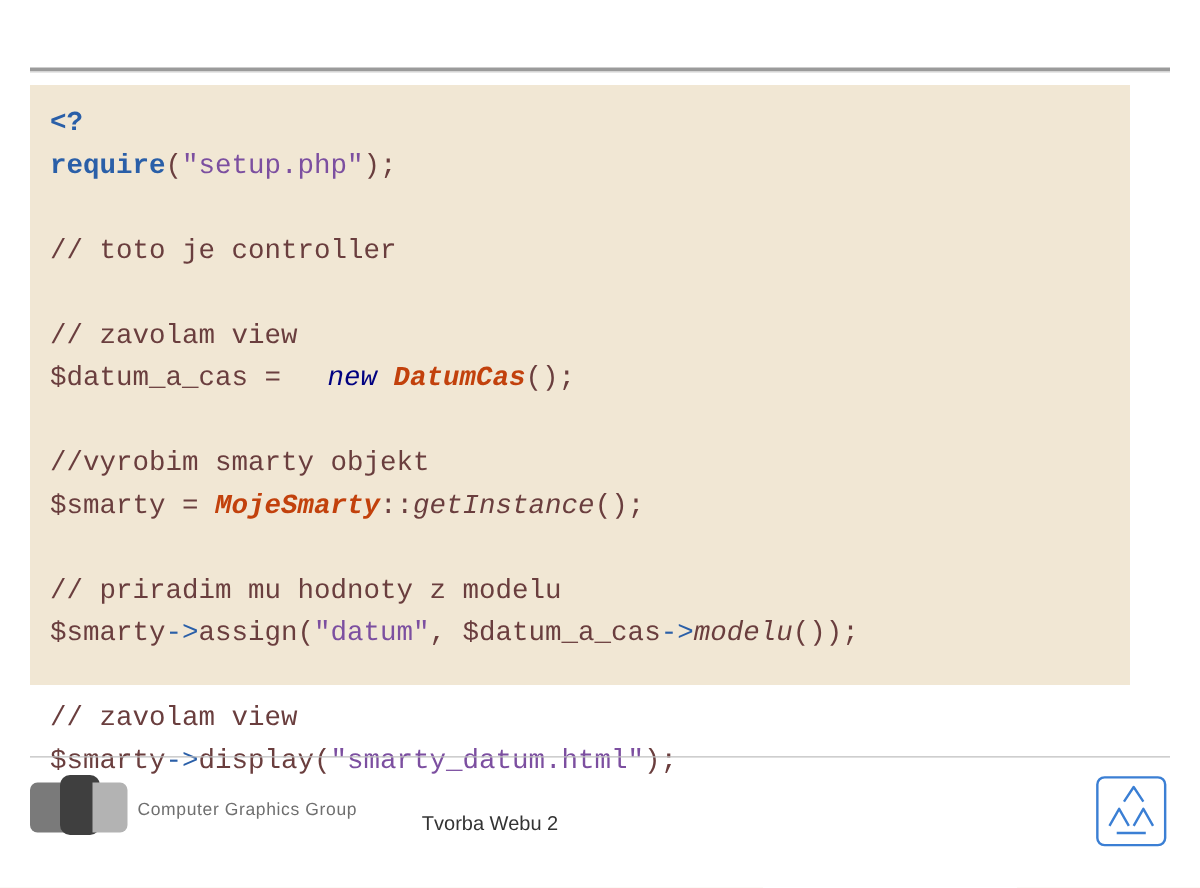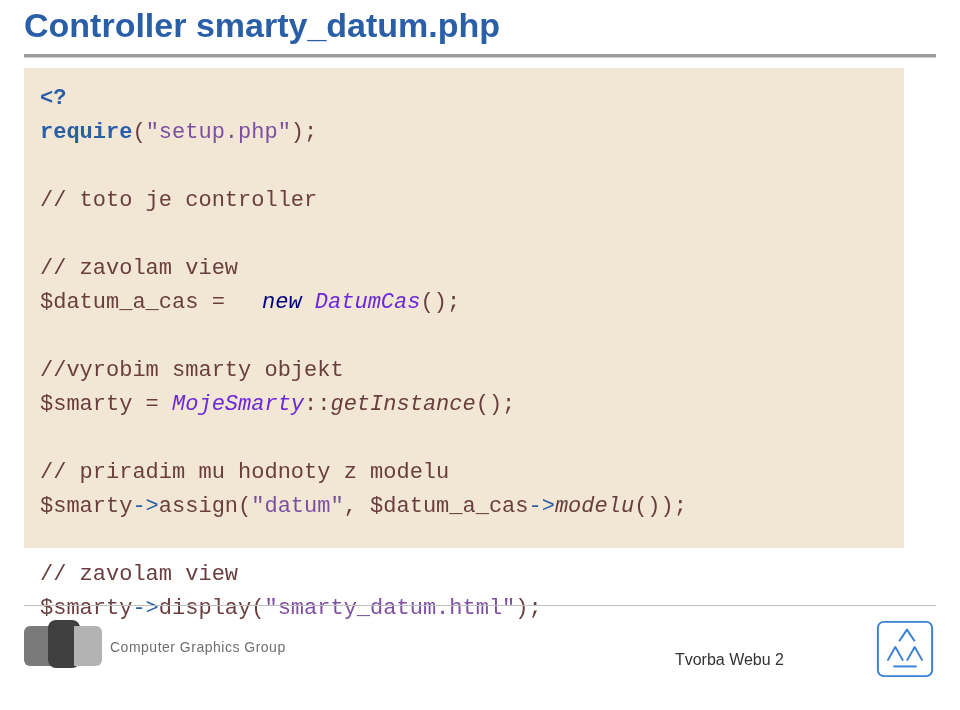--- a/index.html
+++ b/index.html
@@ -44,21 +44,21 @@
     box-sizing: border-box;
     font-family: "Courier New", Courier, monospace;
     font-size: 22px;
     line-height: 34px;
     white-space: pre;
     color: #6a3e3e;
   }
   .tok-blue   { color: #2a5fa8; font-weight: bold; }
   .tok-brown  { color: #6a3e3e; }
   .tok-purple { color: #7c4fa0; }
-  .tok-navy   { color: #6d28d9; font-weight: normal; }
+  .tok-navy   { color: #c2410c; font-weight: bold; }
   .tok-italic { font-style: italic; }
   .tok-ital-nav { font-style: italic; color: #000080; margin-left: 24px; }
   .tok-gt     { color: #2a5fa8; }
   .tok-arrow  { color: #2a5fa8; }
 
   .bottom-rule {
     position: absolute;
     left: 24px;
     top: 605px;
     width: 912px;
@@ -86,40 +86,39 @@
     letter-spacing: 0.5px;
     color: #6f6f6f;
     text-transform: none;
     line-height: 11px;
   }
   .footer-center {
     position: absolute;
     left: 0;
     width: 784px;
     top: 650px;
-    text-align: right;
+    text-align: center;
     font-size: 16px;
     color: #333;
     line-height: 20px;
   }
   .logo-right {
     position: absolute;
     right: 24px;
     top: 618px;
     width: 62px;
     height: 62px;
   }
   .logo-right svg { width: 62px; height: 62px; }
 </style>
 </head>
 <body>
 
 <div class="slide">
 
-  <div class="title">Controller smarty_datum.php</div>
   <div class="title-underline"></div>
 
   <div class="codebox"><span class="tok-blue">&lt;?</span>
 <span class="tok-blue">require</span><span class="tok-brown">(</span><span class="tok-purple">"setup.php"</span><span class="tok-brown">);</span>
 
 <span class="tok-brown">// toto je controller</span>
 
 <span class="tok-brown">// zavolam view</span>
 <span class="tok-brown">$datum_a_cas</span><span class="tok-brown"> = </span><span class="tok-ital-nav">new</span><span> </span><span class="tok-italic tok-navy">DatumCas</span><span class="tok-brown">();</span>
 

